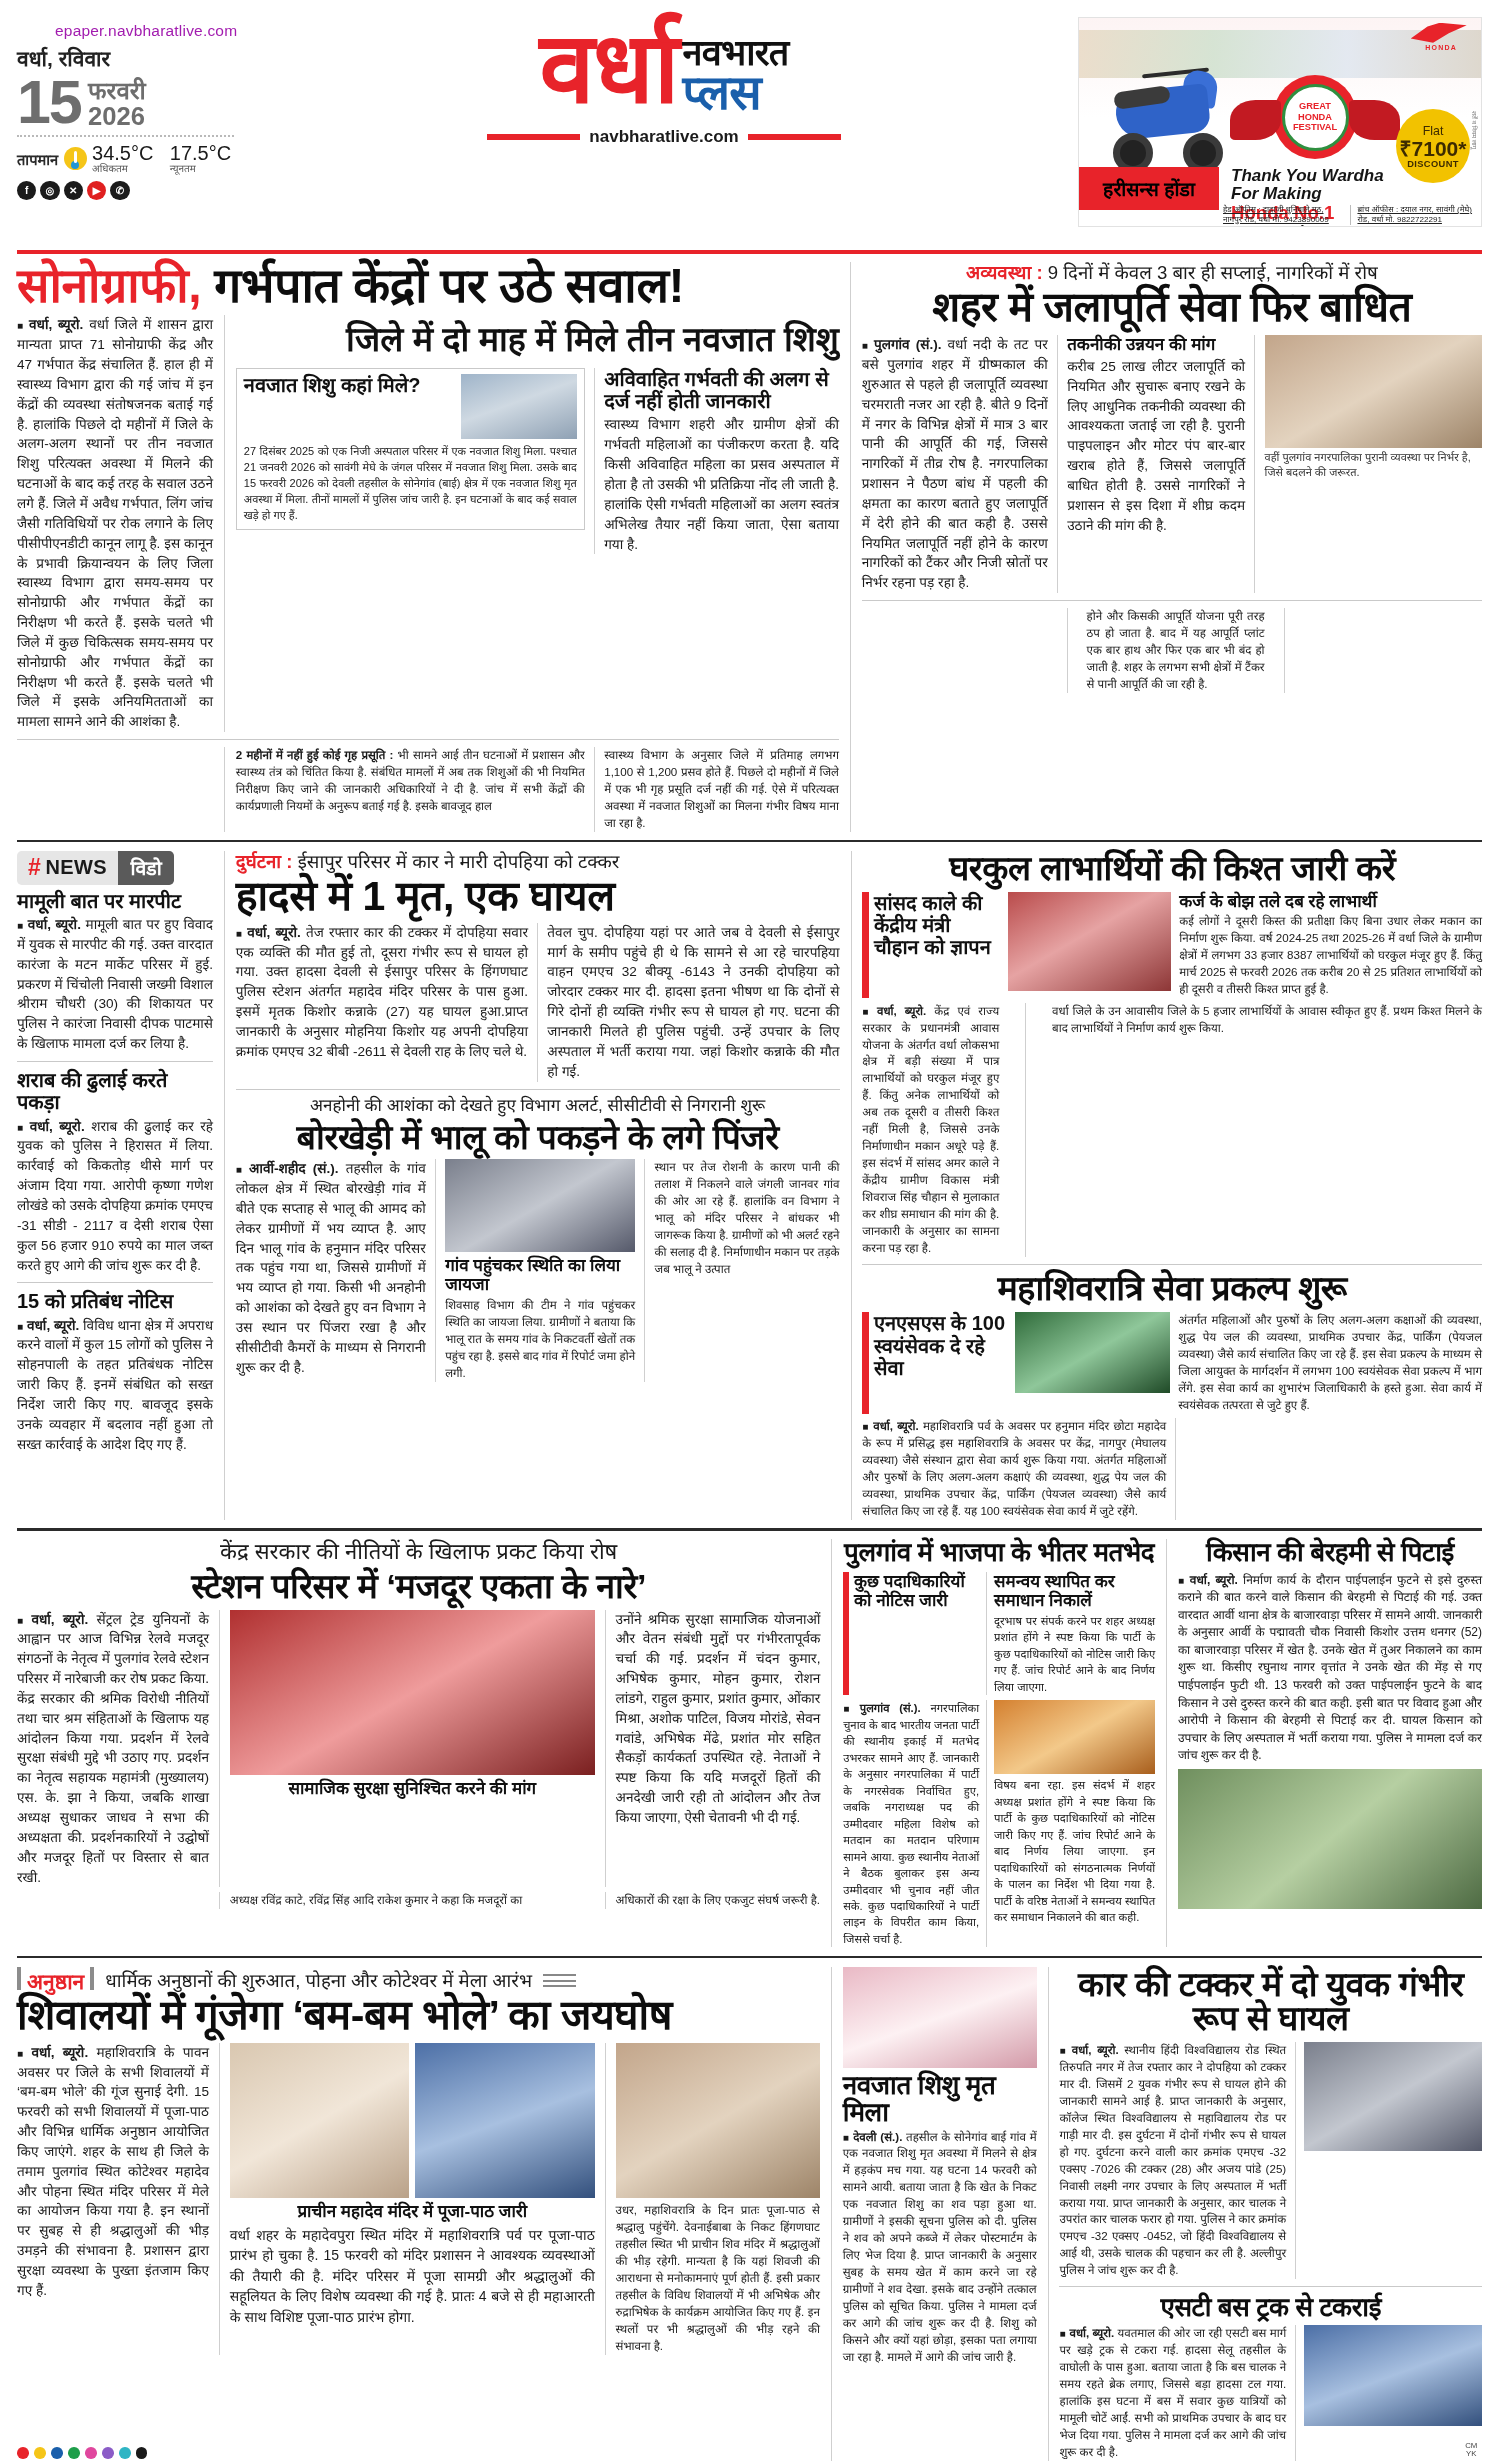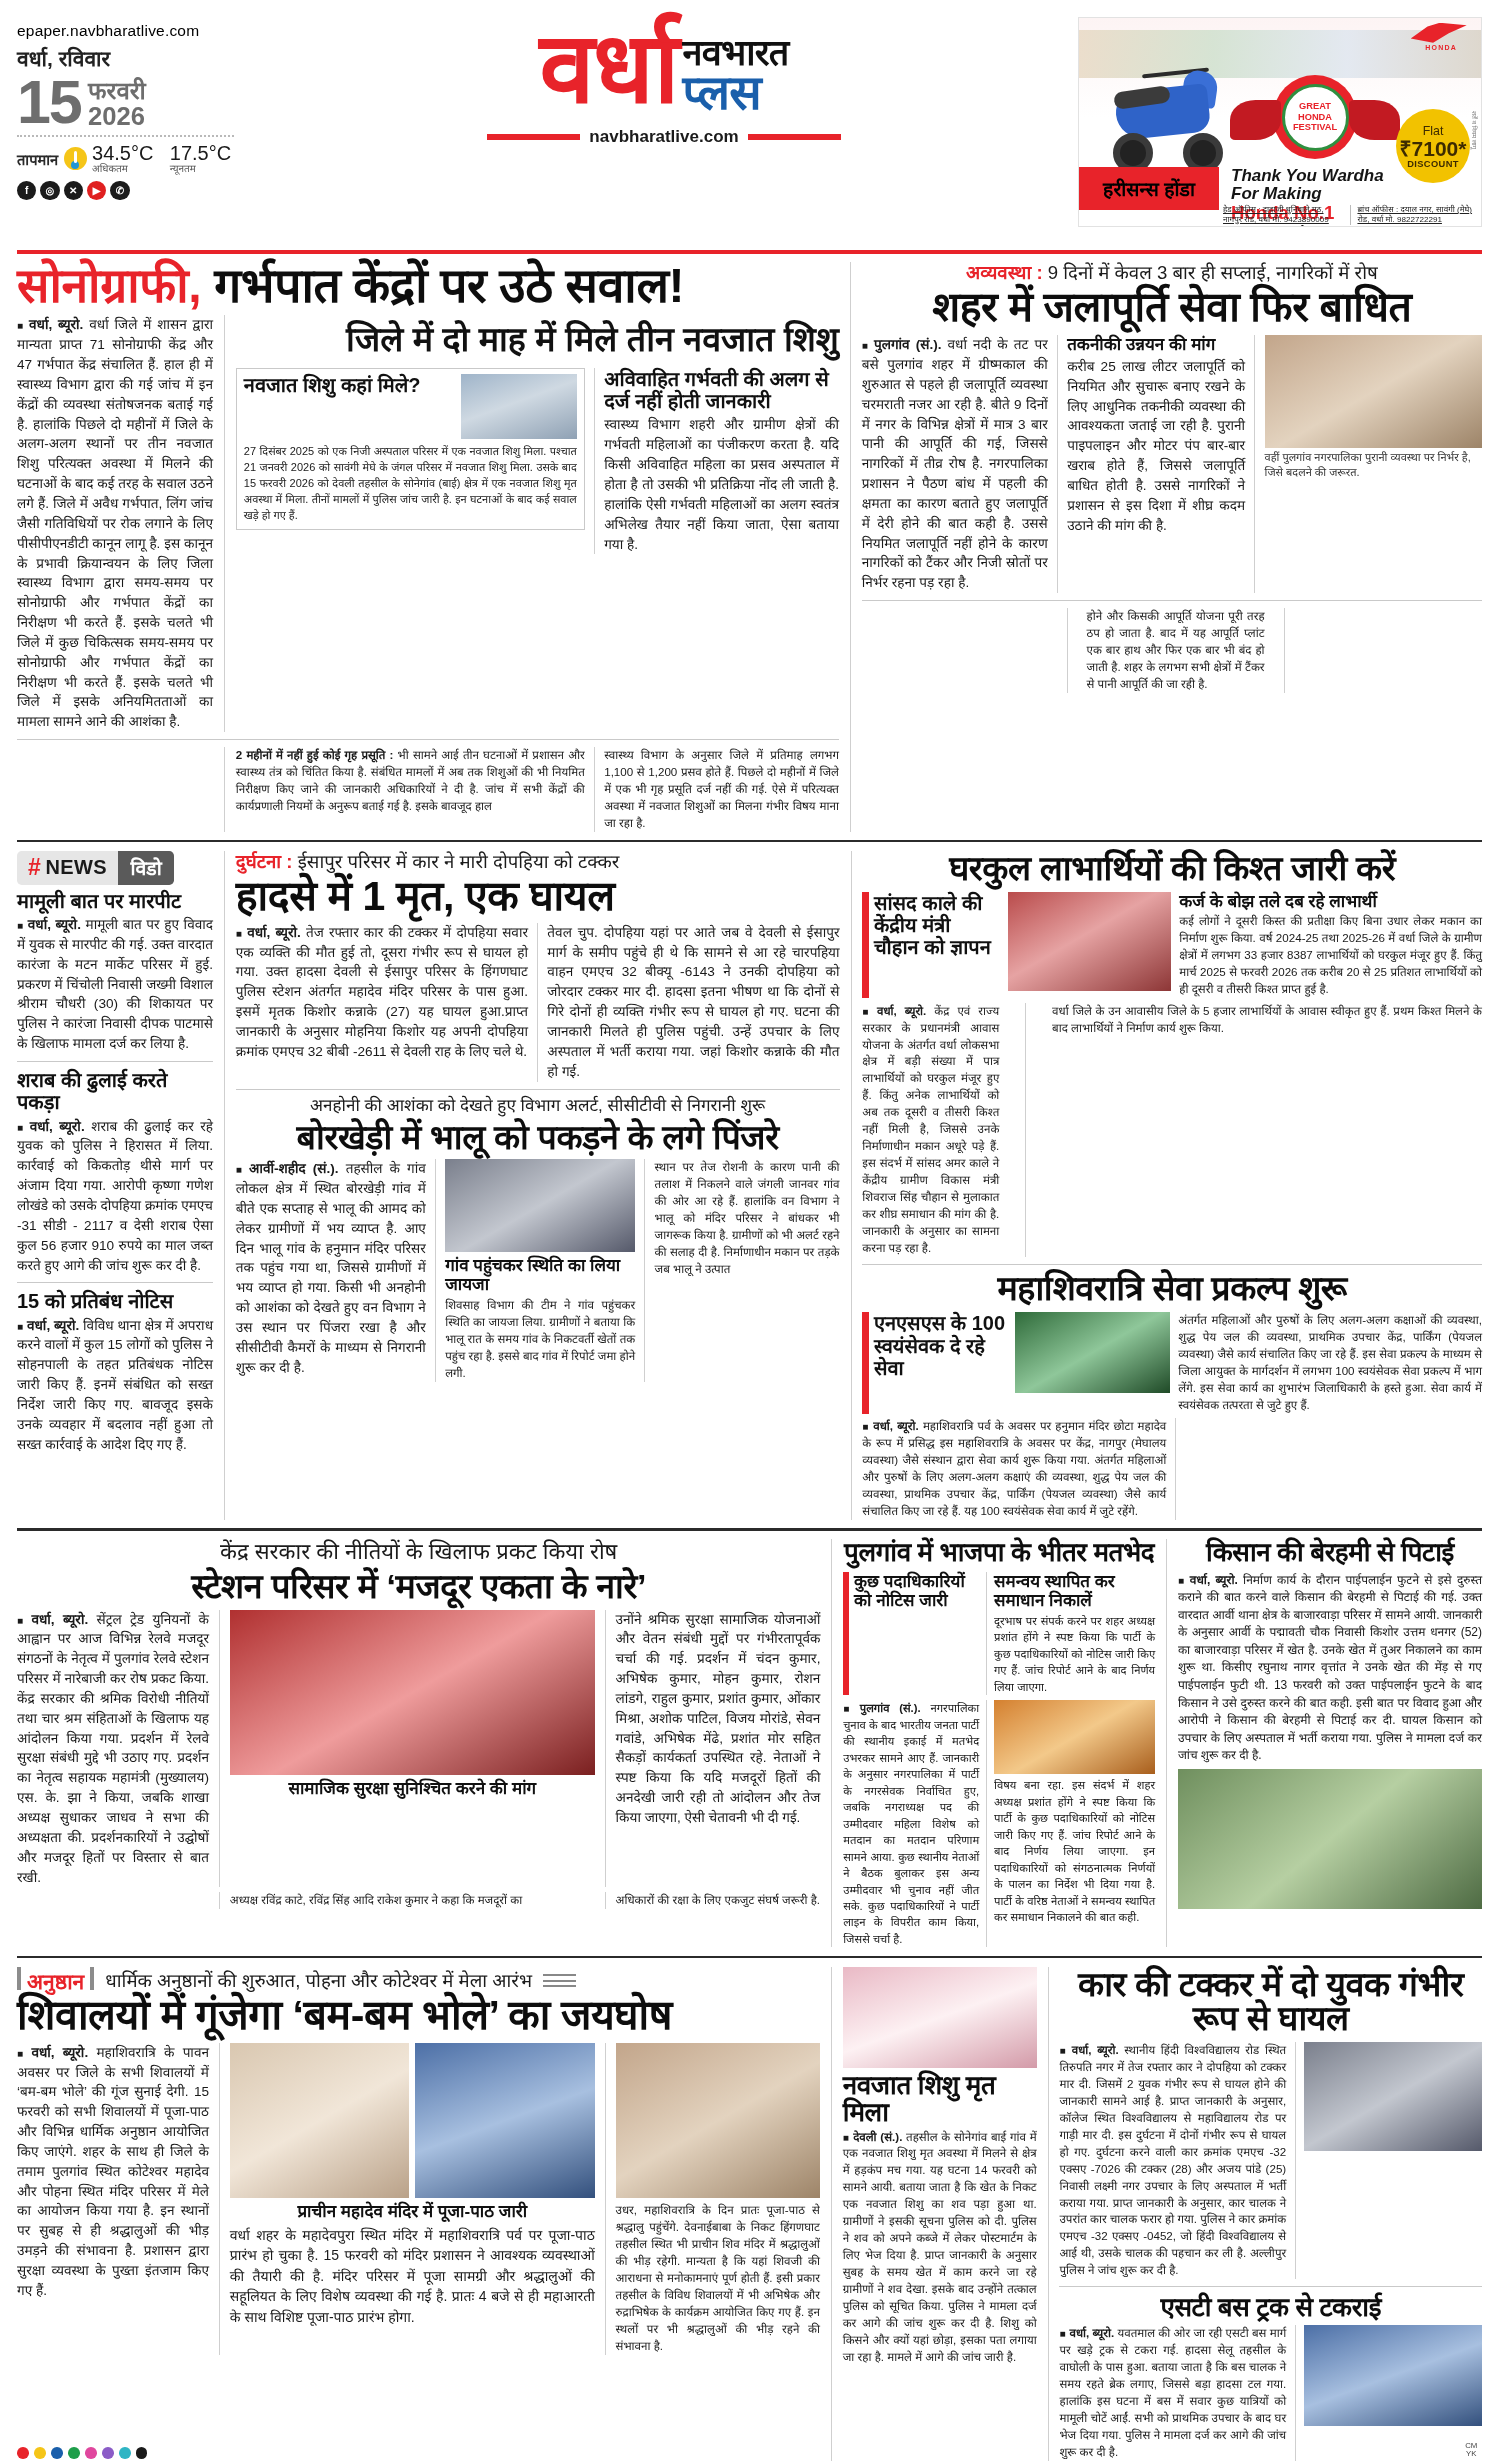--- a/index.html
+++ b/index.html
@@ -8,21 +8,21 @@
   body {
     width:1499px; height:2462px;
     font-family:"Liberation Sans", sans-serif;
     color:#111; position:relative; overflow:hidden;
   }
   .page { width:1499px; height:2462px; position:relative; padding:14px 17px 0 17px; }
 
   
   .masthead { display:flex; align-items:flex-start; height:233px; position:relative; }
   .mh-left { width:233px; padding-top:7.8px; }
-  .epaper-url { font-size:15.5px; color:#000000; letter-spacing:0.2px; }
+  .epaper-url { font-size:15.5px; color:#a21caf; letter-spacing:0.2px;margin-left:38px; }
   .city-day { font-size:21px; font-weight:600; color:#222; margin-top:4.7px; }
   .date-row { display:flex; align-items:flex-start; margin-top:1.6px; }
   .big-day { font-size:61px; font-weight:800; color:#6e6e6e; line-height:.92; letter-spacing:-2.3px; }
   .date-my { margin-left:7.8px; padding-top:4.7px; }
   .month { font-size:24px; font-weight:700; color:#6e6e6e; line-height:1; }
   .year { font-size:25.6px; font-weight:800; color:#6e6e6e; line-height:1; margin-top:1.6px; }
   .dotline { border-top:2.3px dotted #b9b9b9; margin:4.7px 0 6.2px 0; width:217px; }
   .temp-row { display:flex; align-items:center; gap:5.4px; margin-bottom:3.1px; }
   .temp-lbl { font-size:14.7px; font-weight:700; color:#2a2a2a; }
   .thermo { width:23px; height:23px; border-radius:50%; background:#f5c518; position:relative; flex:none; }

